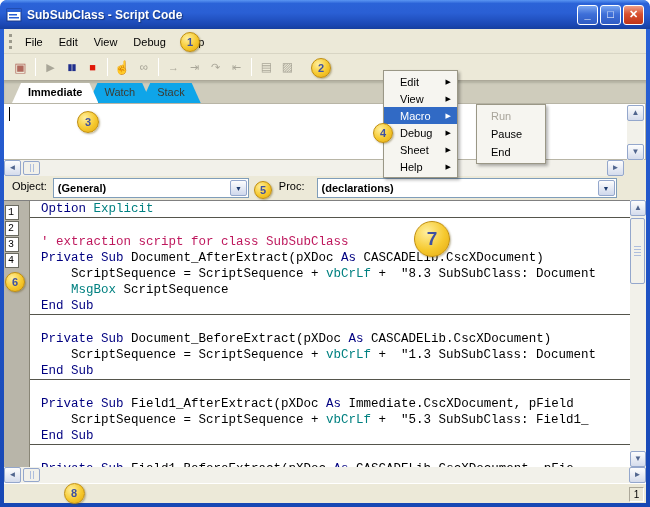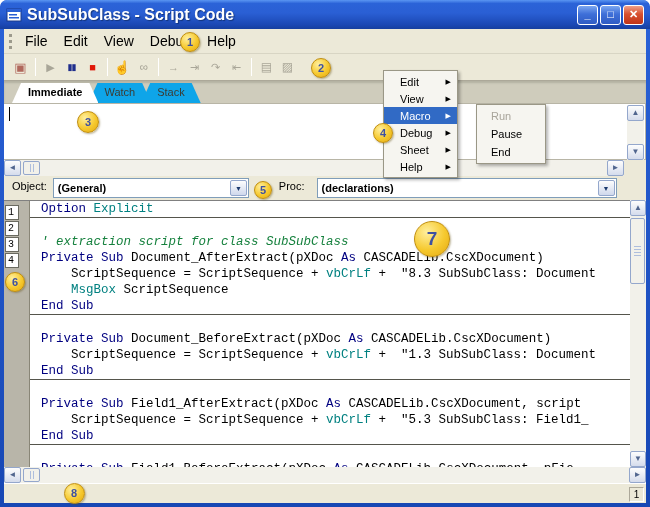--- a/index.html
+++ b/index.html
@@ -5,31 +5,31 @@
   * { margin:0; padding:0; box-sizing:border-box; }
   html,body { width:650px; height:507px; font-family:"Liberation Sans", sans-serif; }
   .window { position:relative; width:650px; height:507px; background:linear-gradient(180deg,#2a62d8,#1747b4); border-radius:7px 7px 0 0; overflow:hidden; }
   .client { position:absolute; left:4px; right:4px; top:29px; bottom:4px; background:#ece9d8; }
 
   
   .titlebar { position:absolute; left:0; top:0; right:0; height:29px;
     background:linear-gradient(180deg,#5a96f2 0%,#2b63d8 12%,#2a5fd4 45%,#1b48b4 85%,#163f9f 100%);
     display:flex; align-items:center; padding:0 6px; border-radius:7px 7px 0 0; }
   .title-icon { width:16px; height:14px; margin-right:5px; flex:none; }
-  .title-text { color:#fff; font-weight:bold; font-size:16px; text-shadow:1px 1px 1px #12337a; flex:1; white-space:nowrap; }
+  .title-text { color:#fff; font-weight:bold; font-size:12px; text-shadow:1px 1px 1px #12337a; flex:1; white-space:nowrap; }
   .winbtns { display:flex; gap:2px; }
   .winbtn { width:21px; height:20px; border-radius:3px; border:1px solid #fff;
     background:linear-gradient(180deg,#7ba6f0,#3e6fd8 45%,#2f5cc4); color:#fff; font-size:11px; line-height:17px;
     text-align:center; font-weight:bold; }
   .winbtn.close { background:linear-gradient(180deg,#f0a088,#d85030 45%,#c03418); }
 
   
   .menubar { position:absolute; left:0; top:0; right:0; height:25px; display:flex; align-items:center; padding-left:4px; border-bottom:1px solid #d8d5c4; }
   .grip { width:3px; height:15px; margin:0 5px 0 1px; border-left:3px dotted #9c9a8c; }
-  .menu-item { padding:3px 8px; font-size:14px; color:#000; }
+  .menu-item { padding:3px 8px; font-size:11px; color:#000; }
 
   
   .toolbar { position:absolute; left:0; top:25px; right:0; height:27px; display:flex; align-items:center; padding-left:6px; border-bottom:1px solid #aca899; }
   .tsep { width:1px; height:18px; background:#aca899; border-right:1px solid #fff; margin:0 4px; }
   .ti { width:21px; height:20px; display:inline-flex; align-items:center; justify-content:center; font-size:11px; }
   .ti-macro::before   { content:"▣"; color:#b0685c; font-size:13px; }
   .ti-run::before     { content:"▶"; color:#a9a698; font-size:11px; }
   .ti-pause::before   { content:"▮▮"; color:#1f2e8c; font-size:9px; letter-spacing:-1px; }
   .ti-stop::before    { content:"■"; color:#e01808; font-size:11px; }
   .ti-hand::before    { content:"☝"; color:#1a1a1a; font-size:13px; }
@@ -70,21 +70,21 @@
 
   
   .codewrap { position:absolute; left:0; top:171px; width:626px; height:267px; background:#fff; overflow:hidden; border-top:1px solid #808080; }
   .code-margin { position:absolute; left:0; top:0; width:26px; height:100%; background:#b8b5a9; border-right:1px solid #898677; }
   .mbox { position:absolute; left:1px; width:14px; height:15px; background:#fff; border:1px solid #6a6a60; font-size:10px; line-height:13px; padding-left:2px; font-family:"Liberation Mono", monospace; }
   .codelines { position:absolute; left:0; top:0; width:100%; font-family:"Liberation Mono", monospace; font-size:12.5px; }
   .crow { height:16px; line-height:16px; padding-left:37px; white-space:pre; overflow:hidden; }
   .csep { height:0; border-top:1px solid #55554c; }
   .tok-k { color:#000080; }
   .tok-t { color:#008080; }
-  .tok-c { color:#15803d;font-style:italic; }
+  .tok-c { color:#be185d; }
   .tok-p { color:#000000; }
   .vscroll-code { position:absolute; left:626px; top:171px; width:16px; height:267px; background:#f2f1ea; }
   .vscroll-code .sbtn { position:absolute; left:0; width:16px; }
   .vthumb { position:absolute; left:0; top:18px; width:15px; height:66px; background:linear-gradient(90deg,#fdfdfd,#d5dcec); border:1px solid #94a7cc; border-radius:2px;
     background-image:repeating-linear-gradient(180deg,#aebedd 0 1px,transparent 1px 3px); background-clip:content-box; padding:26px 3px; }
   .hscroll-code { position:absolute; left:0; top:438px; right:0; height:16px; background:#f2f1ea; display:flex; }
 
   
   .statusbar { position:absolute; left:0; top:454px; right:0; bottom:0; border-top:1px solid #fff; background:#ece9d8; }
   .status-cell { position:absolute; right:2px; top:3px; width:15px; height:15px; border:1px solid #aca899; border-bottom-color:#fff; border-right-color:#fff; font-size:10px; text-align:center; line-height:13px; background:#ece9d8; }
@@ -198,21 +198,21 @@
           <div class="crow"><span class="tok-p">    ScriptSequence = ScriptSequence + </span><span class="tok-t">vbCrLf</span><span class="tok-p"> +  "8.3 SubSubClass: Document</span></div>
           <div class="crow"><span class="tok-p">    </span><span class="tok-t">MsgBox</span><span class="tok-p"> ScriptSequence</span></div>
           <div class="crow"><span class="tok-k">End Sub</span></div>
           <div class="csep"></div>
           <div class="crow"></div>
           <div class="crow"><span class="tok-k">Private</span><span class="tok-p"> </span><span class="tok-k">Sub</span><span class="tok-p"> Document_BeforeExtract(pXDoc </span><span class="tok-k">As</span><span class="tok-p"> CASCADELib.CscXDocument)</span></div>
           <div class="crow"><span class="tok-p">    ScriptSequence = ScriptSequence + </span><span class="tok-t">vbCrLf</span><span class="tok-p"> +  "1.3 SubSubClass: Document</span></div>
           <div class="crow"><span class="tok-k">End Sub</span></div>
           <div class="csep"></div>
           <div class="crow"></div>
-          <div class="crow"><span class="tok-k">Private</span><span class="tok-p"> </span><span class="tok-k">Sub</span><span class="tok-p"> Field1_AfterExtract(pXDoc </span><span class="tok-k">As</span><span class="tok-p"> CASCADELib.CscXDocument, script</span></div>
+          <div class="crow"><span class="tok-k">Private</span><span class="tok-p"> </span><span class="tok-k">Sub</span><span class="tok-p"> Field1_AfterExtract(pXDoc </span><span class="tok-k">As</span><span class="tok-p"> Immediate.CscXDocument, pField</span></div>
           <div class="crow"><span class="tok-p">    ScriptSequence = ScriptSequence + </span><span class="tok-t">vbCrLf</span><span class="tok-p"> +  "5.3 SubSubClass: Field1_</span></div>
           <div class="crow"><span class="tok-k">End Sub</span></div>
           <div class="csep"></div>
           <div class="crow"></div>
           <div class="crow"><span class="tok-k">Private</span><span class="tok-p"> </span><span class="tok-k">Sub</span><span class="tok-p"> Field1_BeforeExtract(pXDoc </span><span class="tok-k">As</span><span class="tok-p"> CASCADELib.CscXDocument, pFie</span></div>
         </div>
       <div class="code-margin" id="codemargin">
           <div class="mbox" style="top: 4px;">1</div>
           <div class="mbox" style="top: 20px;">2</div>
           <div class="mbox" style="top: 36px;">3</div>

